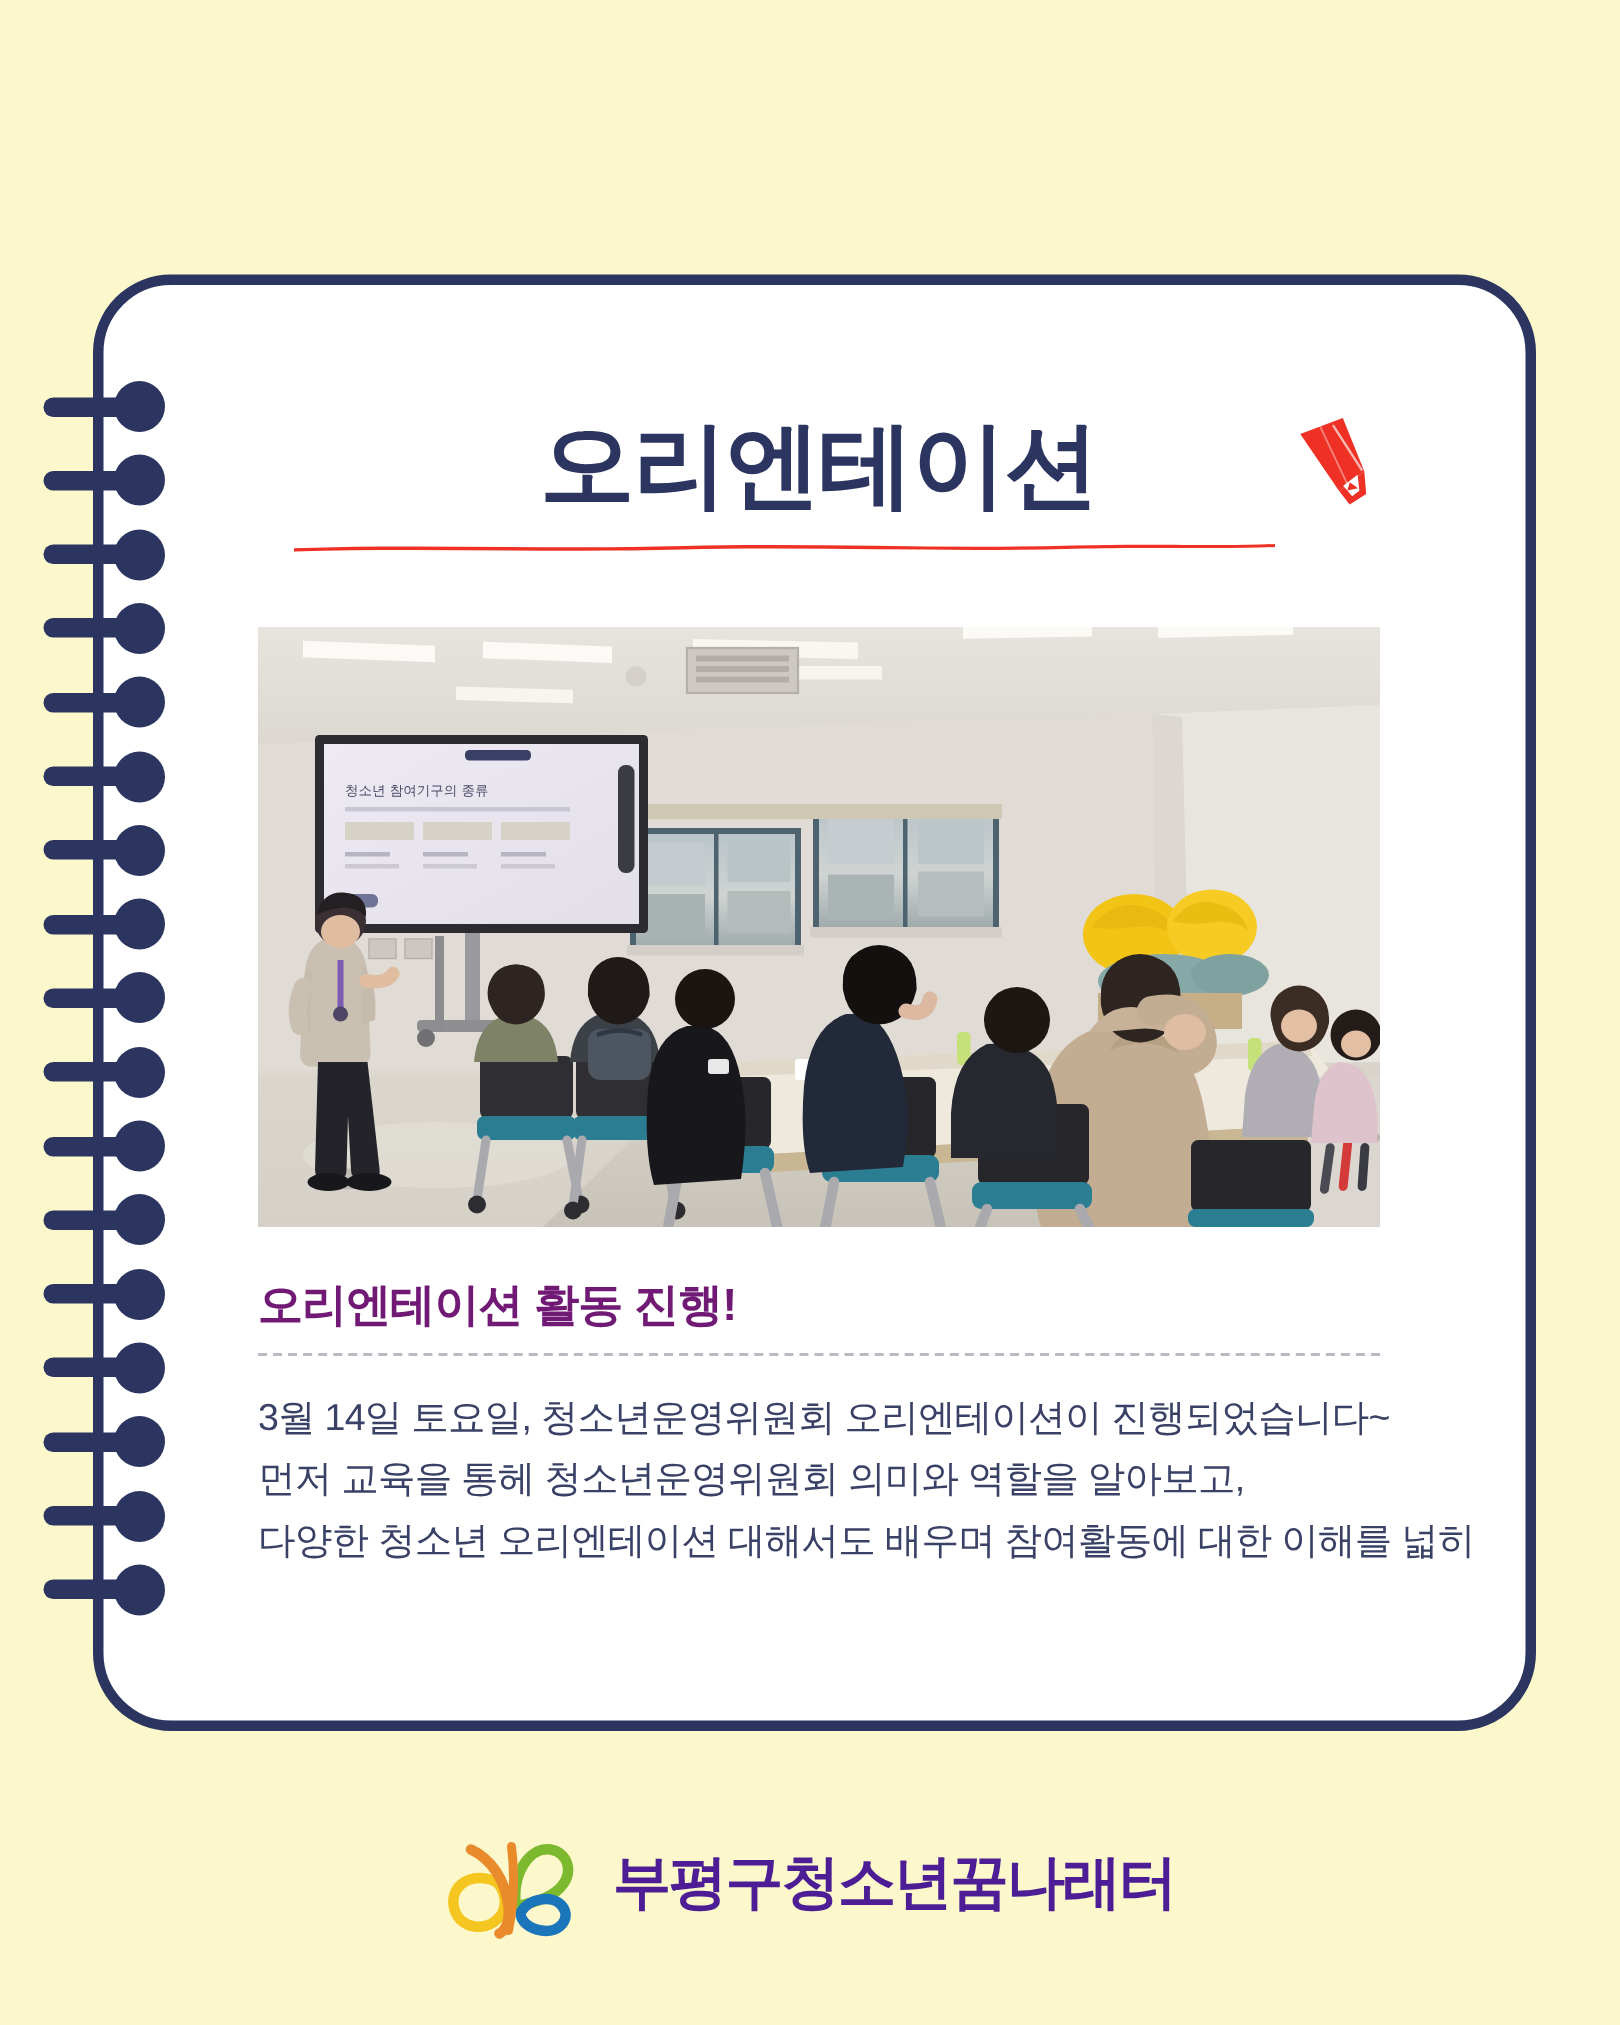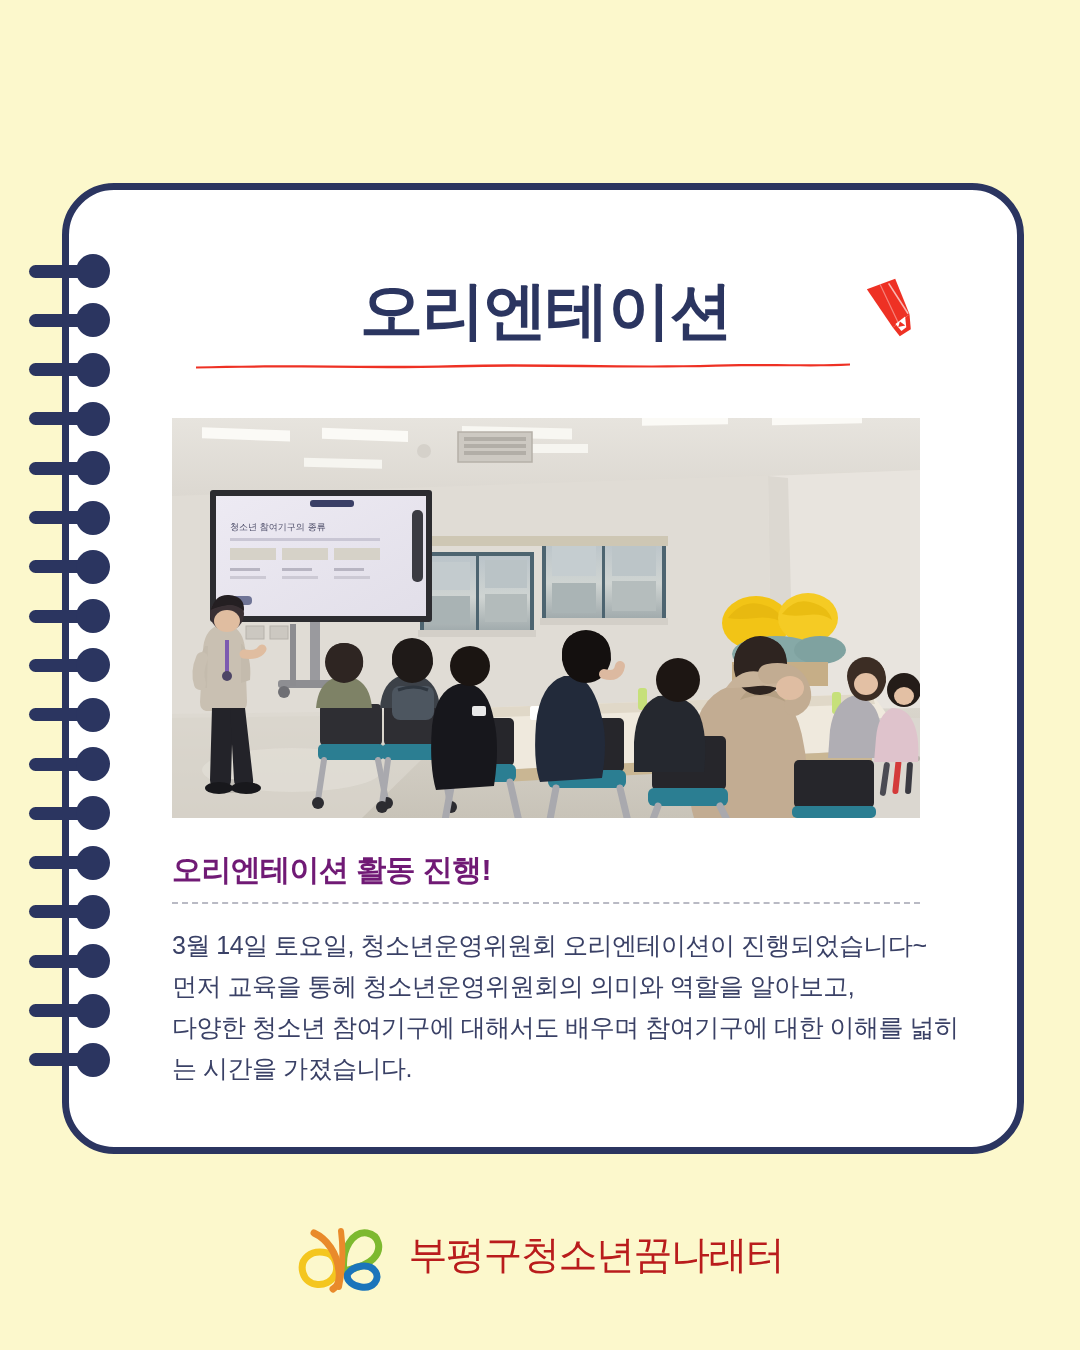--- a/index.html
+++ b/index.html
@@ -152,22 +152,22 @@
     height: 90px;
     display: flex;
     align-items: center;
     justify-content: center;
     gap: 16px;
     z-index: 4;
   }
   .logo-mark { width: 96px; height: 76px; flex: 0 0 auto; }
   .logo-text {
     font-size: 39px;
-    font-weight: 400;
-    color: #b91c1c;
+    font-weight: 700;
+    color: #4c1d95;
     letter-spacing: -1.5px;
     white-space: nowrap;
   }
 </style>
 </head>
 <body>
 
 <div class="card"></div>
 
 <div class="spiral" id="spiral">
@@ -445,23 +445,22 @@
     </g>
 
     <rect x="0" y="0" width="748" height="400" fill="none"></rect>
   </svg>
 </div>
 
 <div class="subhead">오리엔테이션 활동 진행!</div>
 <div class="divider"></div>
 <div class="bodytext" id="bodytext">
     <div>3월 14일 토요일, 청소년운영위원회 오리엔테이션이 진행되었습니다~</div>
-    <div>먼저 교육을 통헤 청소년운영위원회의 의미와 역할을 알아보고,</div>
-    <div>다양한 청소년 참여기구에 대해서도 배우며 참여기구에 대한 이해를 넓히</div>
-    <div>는 시간을 가졌습니다.</div>
+    <div>먼저 교육을 통헤 청소년운영위원회 의미와 역할을 알아보고,</div>
+    <div>다양한 청소년 오리엔테이션 대해서도 배우며 참여활동에 대한 이해를 넓히</div>
   </div>
 
 <div class="footer">
   <span class="logo-mark">
     <svg viewBox="0 0 96 76" xmlns="http://www.w3.org/2000/svg">
 
       <path d="M30 36 C14 32, 2 42, 6 56 C10 70, 30 72, 38 58 C42 50, 38 38, 30 36 Z" fill="none" stroke="#F4C61F" stroke-width="7" stroke-linecap="round"></path>
 
       <path d="M17 16 C30 22, 40 36, 42 54 C43 64, 40 70, 36 72" fill="none" stroke="#E98A2B" stroke-width="7" stroke-linecap="round"></path>
 

